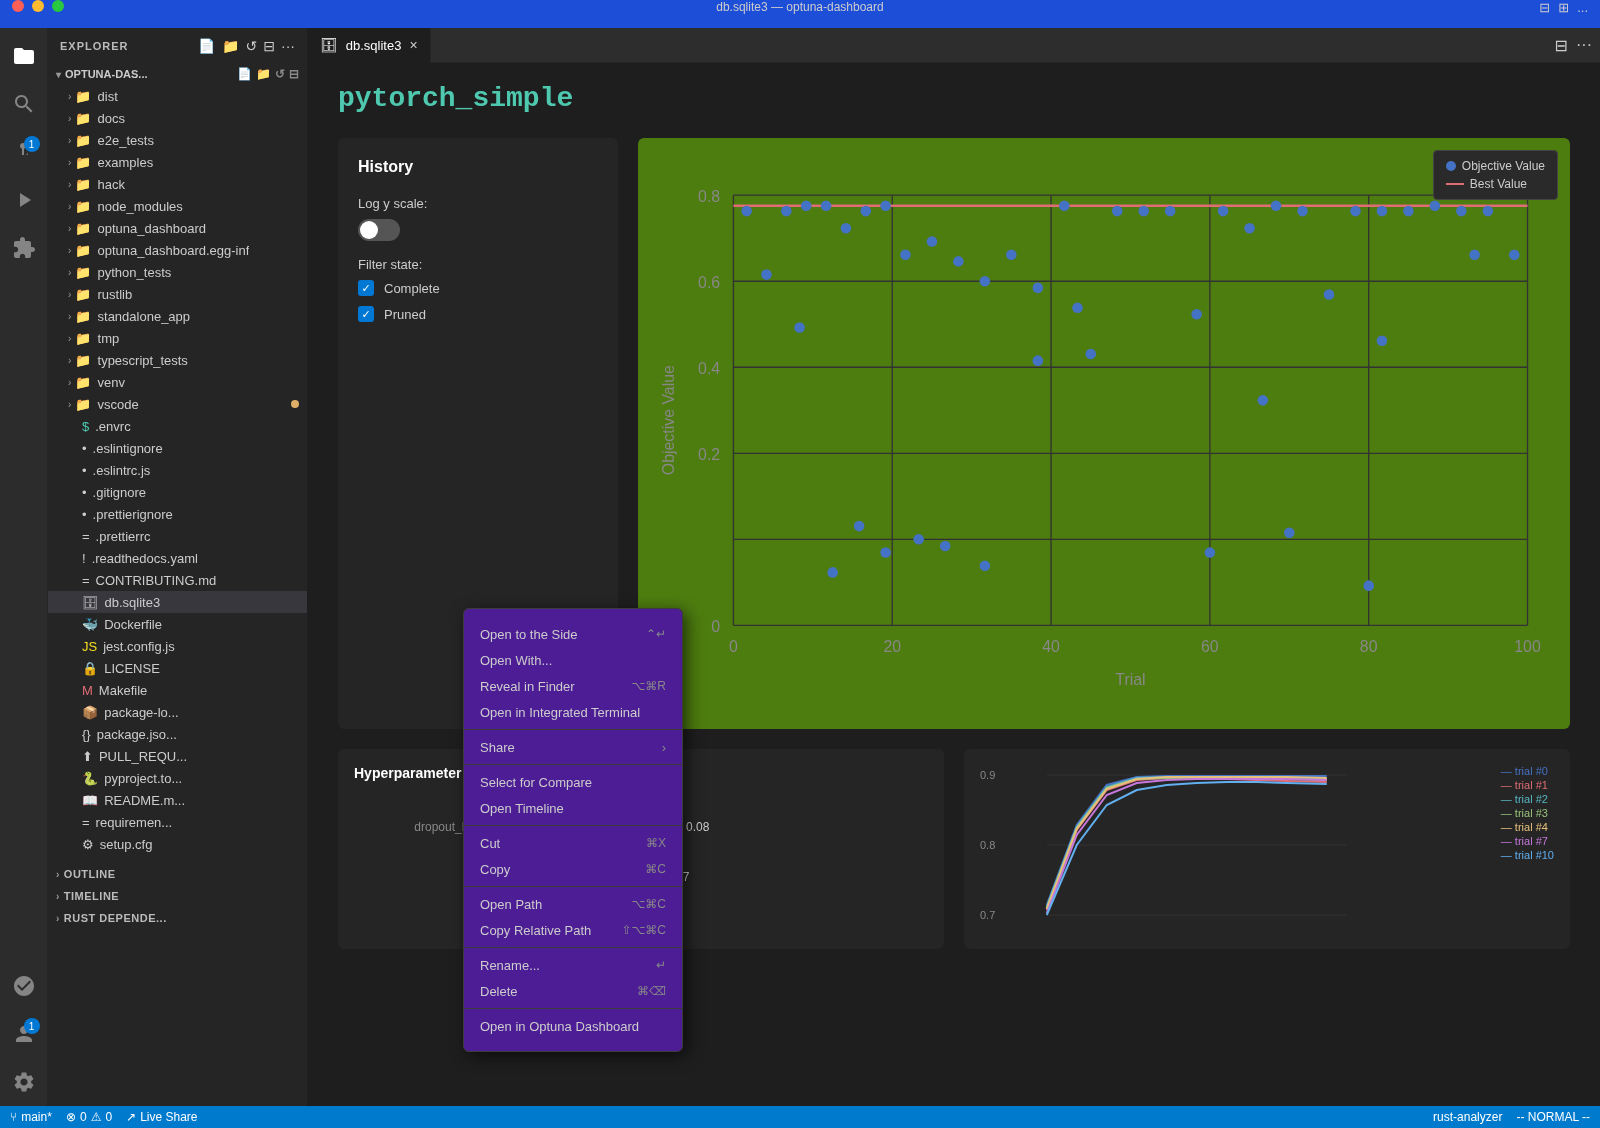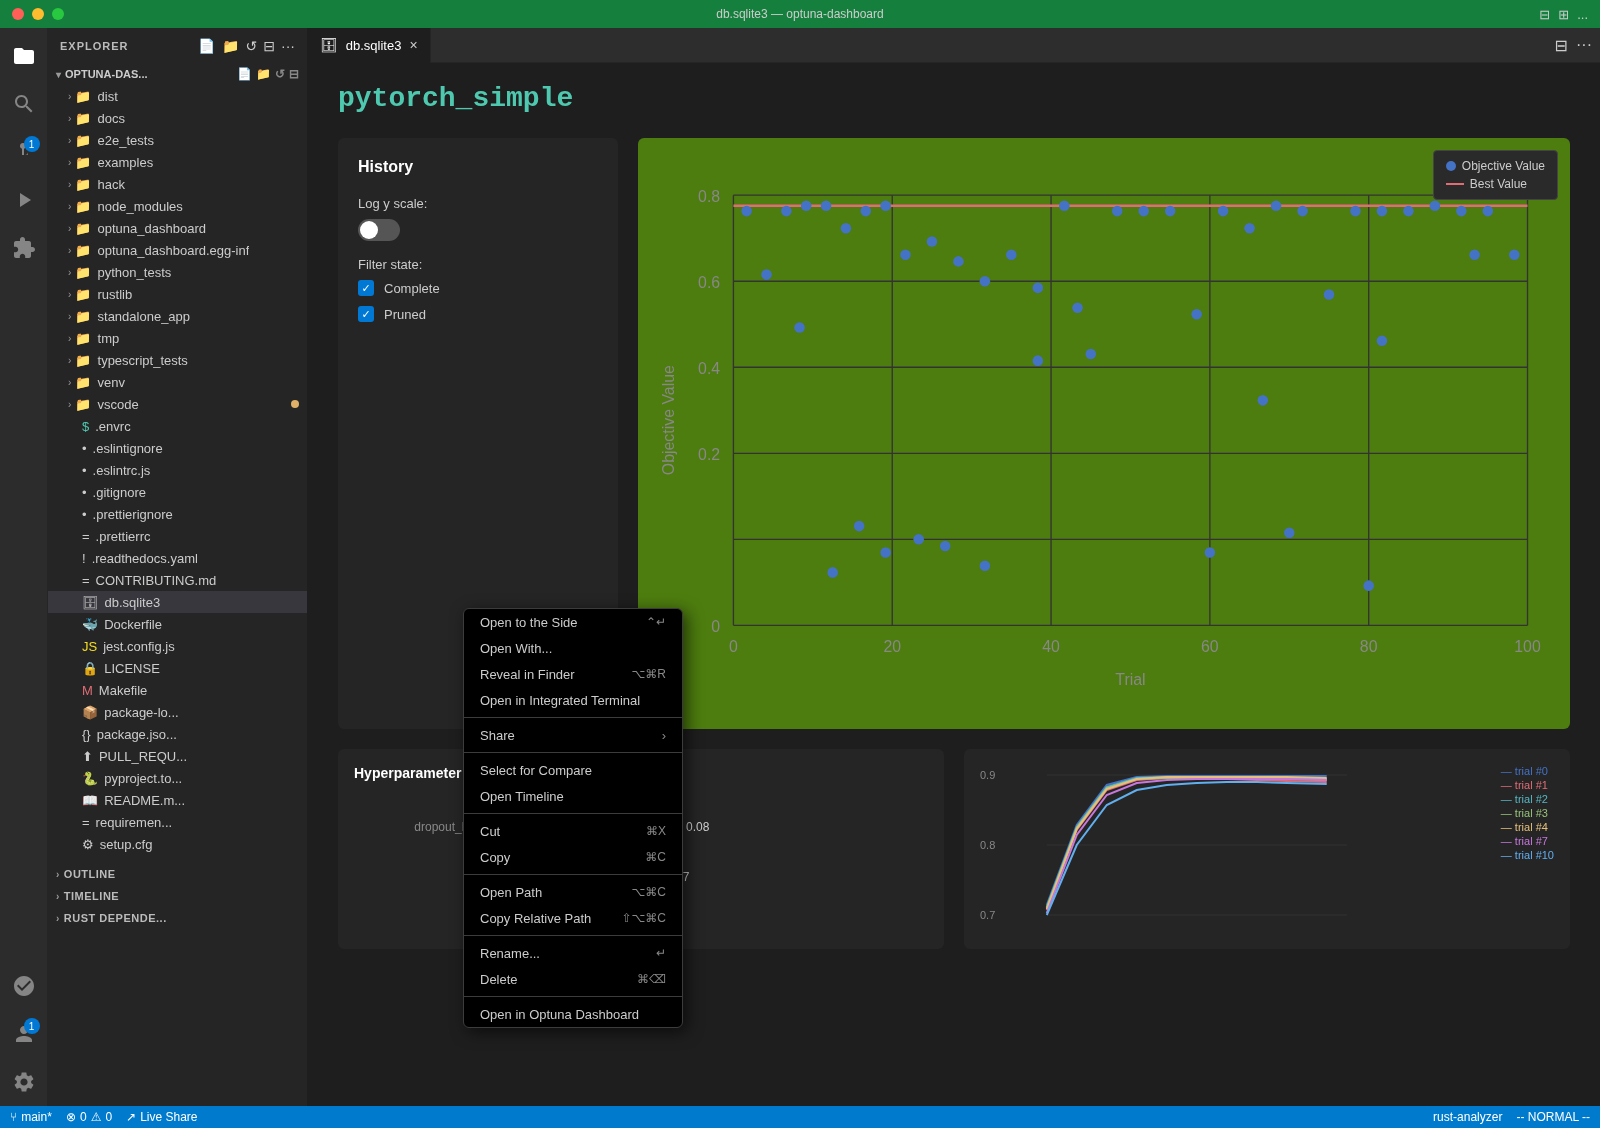--- a/index.html
+++ b/index.html
@@ -11,23 +11,23 @@
       font-size: 13px;
       color: #cccccc;
       overflow: hidden;
       display: flex;
       flex-direction: column;
     }
 
     
     .titlebar {
       height: 28px;
-      background: #15803d;
-      display: flex;
-      align-items: center;
+      background: #1d4ed8;
+      display: flex;
+      align-items: flex-start;
       justify-content: center;
       position: relative;
       flex-shrink: 0;
     }
     .titlebar-buttons {
       position: absolute;
       left: 12px;
       display: flex;
       gap: 8px;
     }
@@ -319,24 +319,24 @@
       border-radius: 6px;
       padding: 16px;
       position: relative;
     }
 
     
     .context-menu {
       position: absolute;
       left: 155px;
       top: 545px;
-      background: #000000;
+      background: #4c1d95;
       border: 1px solid #3c3c3c;
       border-radius: 6px;
-      padding: 0 0;
+      padding: 12px 0;
       min-width: 220px;
       box-shadow: 4px 4px 16px rgba(0,0,0,0.6);
       z-index: 100;
     }
     .menu-item {
       display: flex;
       align-items: center;
       justify-content: space-between;
       padding: 5px 16px;
       cursor: pointer;

